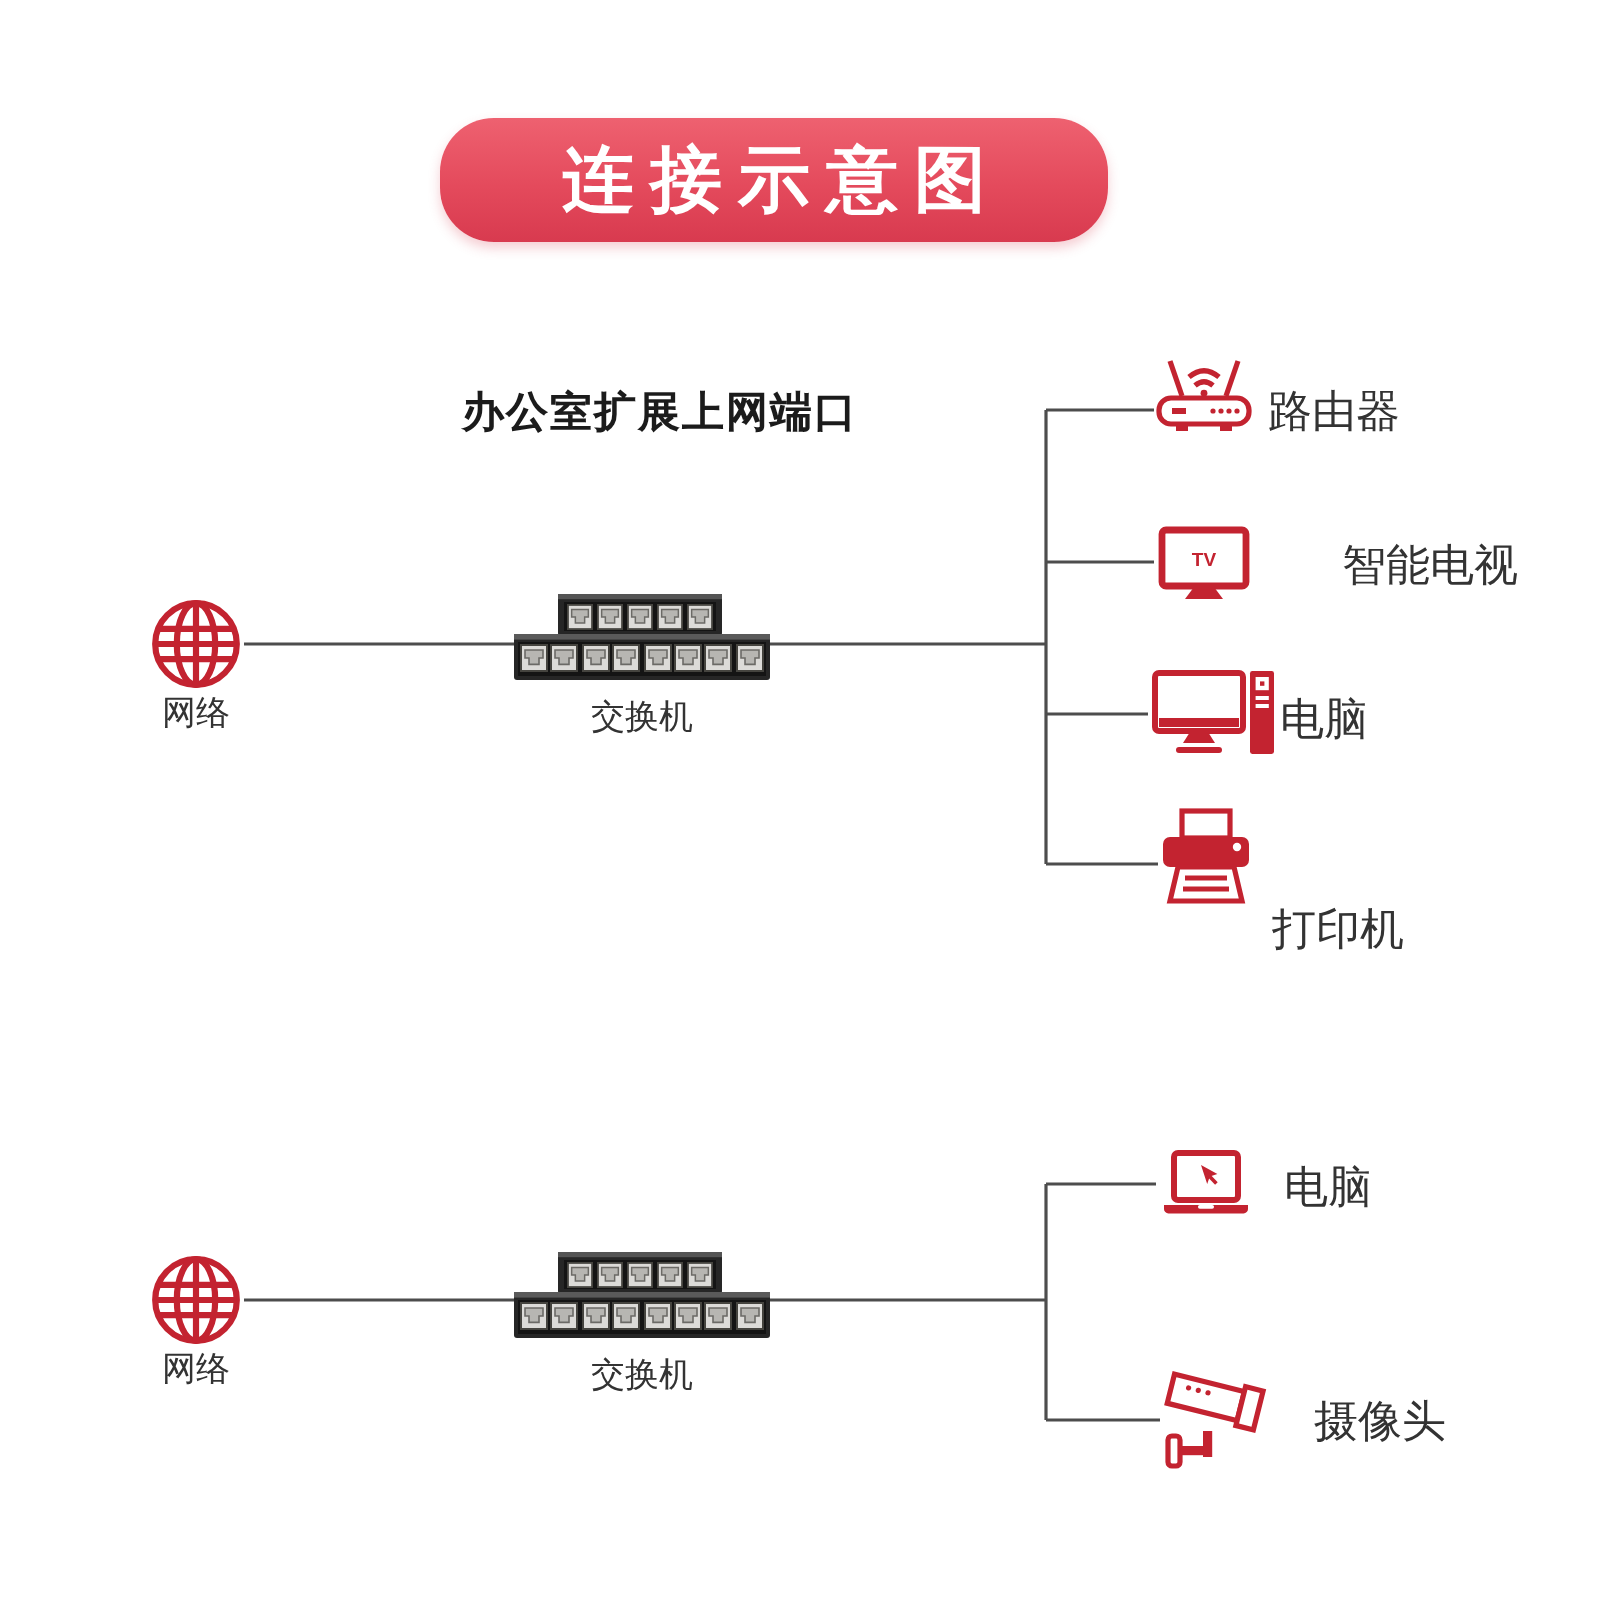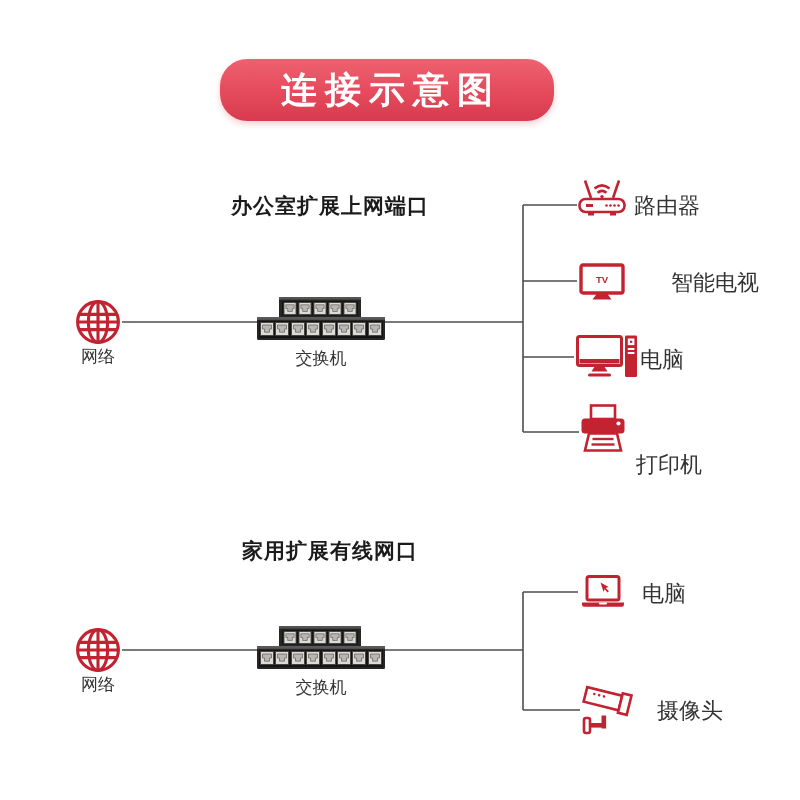--- a/index.html
+++ b/index.html
@@ -173,21 +173,20 @@
     <rect x="1.5" y="14.5" width="43" height="15" rx="3.5" fill="#c32330"></rect>
     <circle cx="38.5" cy="19.5" r="2.1" fill="#ffffff"></circle>
     <path d="M9 29.5 L37 29.5 L41 46.5 L5 46.5 Z" fill="#ffffff" stroke="#c32330" stroke-width="2.6"></path>
     <g stroke="#c32330" stroke-width="2.4">
       <line x1="12.5" y1="35" x2="33.5" y2="35"></line>
       <line x1="11.5" y1="40.5" x2="34.5" y2="40.5"></line>
     </g>
   </svg>
   <div class="abs dev-label" id="s1-printer-label">打印机</div>
 
-  <div class="abs sec-title" id="s2-title">家用扩展有线网口</div>
 
   <svg class="abs" id="s2-globe" width="46" height="46" viewBox="0 0 46 46">
     <g stroke="#c32330" stroke-width="3.1" fill="none">
       <circle cx="23" cy="23" r="20.4"></circle>
       <ellipse cx="23" cy="23" rx="9.6" ry="20.4"></ellipse>
       <line x1="23" y1="2.6" x2="23" y2="43.4"></line>
       <line x1="4.1" y1="15.4" x2="41.9" y2="15.4"></line>
       <line x1="2.6" y1="23" x2="43.4" y2="23"></line>
       <line x1="4.1" y1="30.6" x2="41.9" y2="30.6"></line>
     </g>

